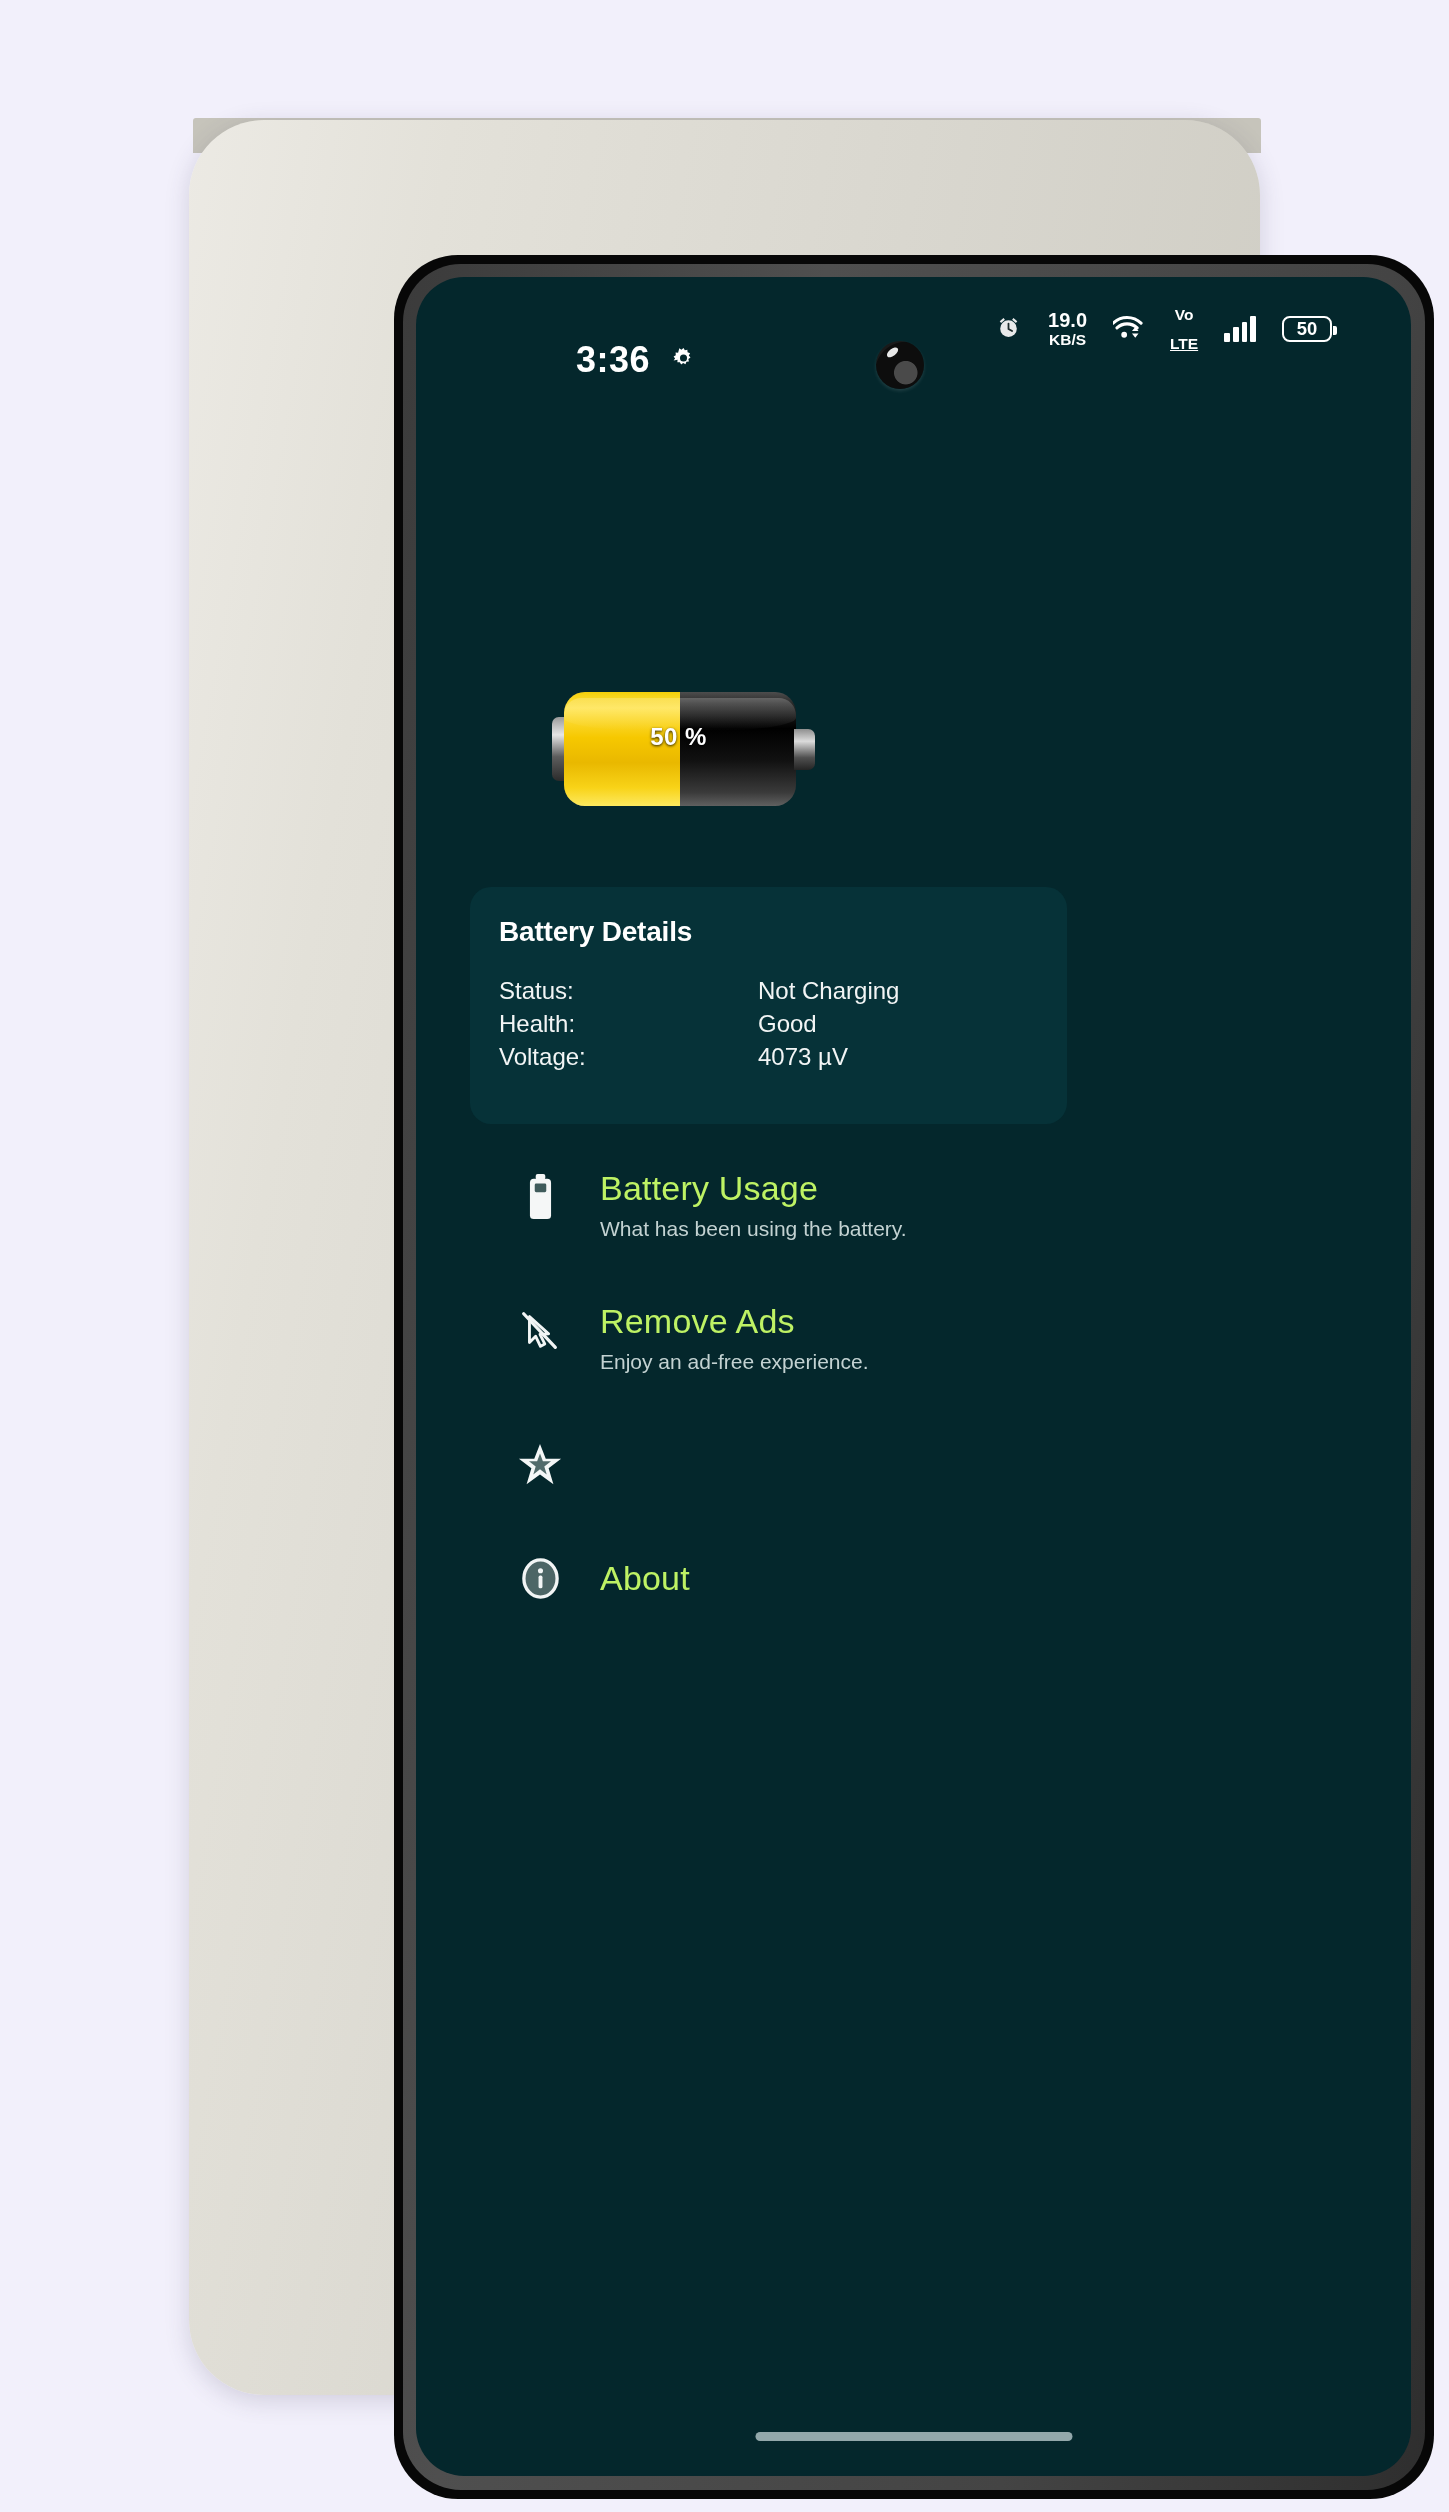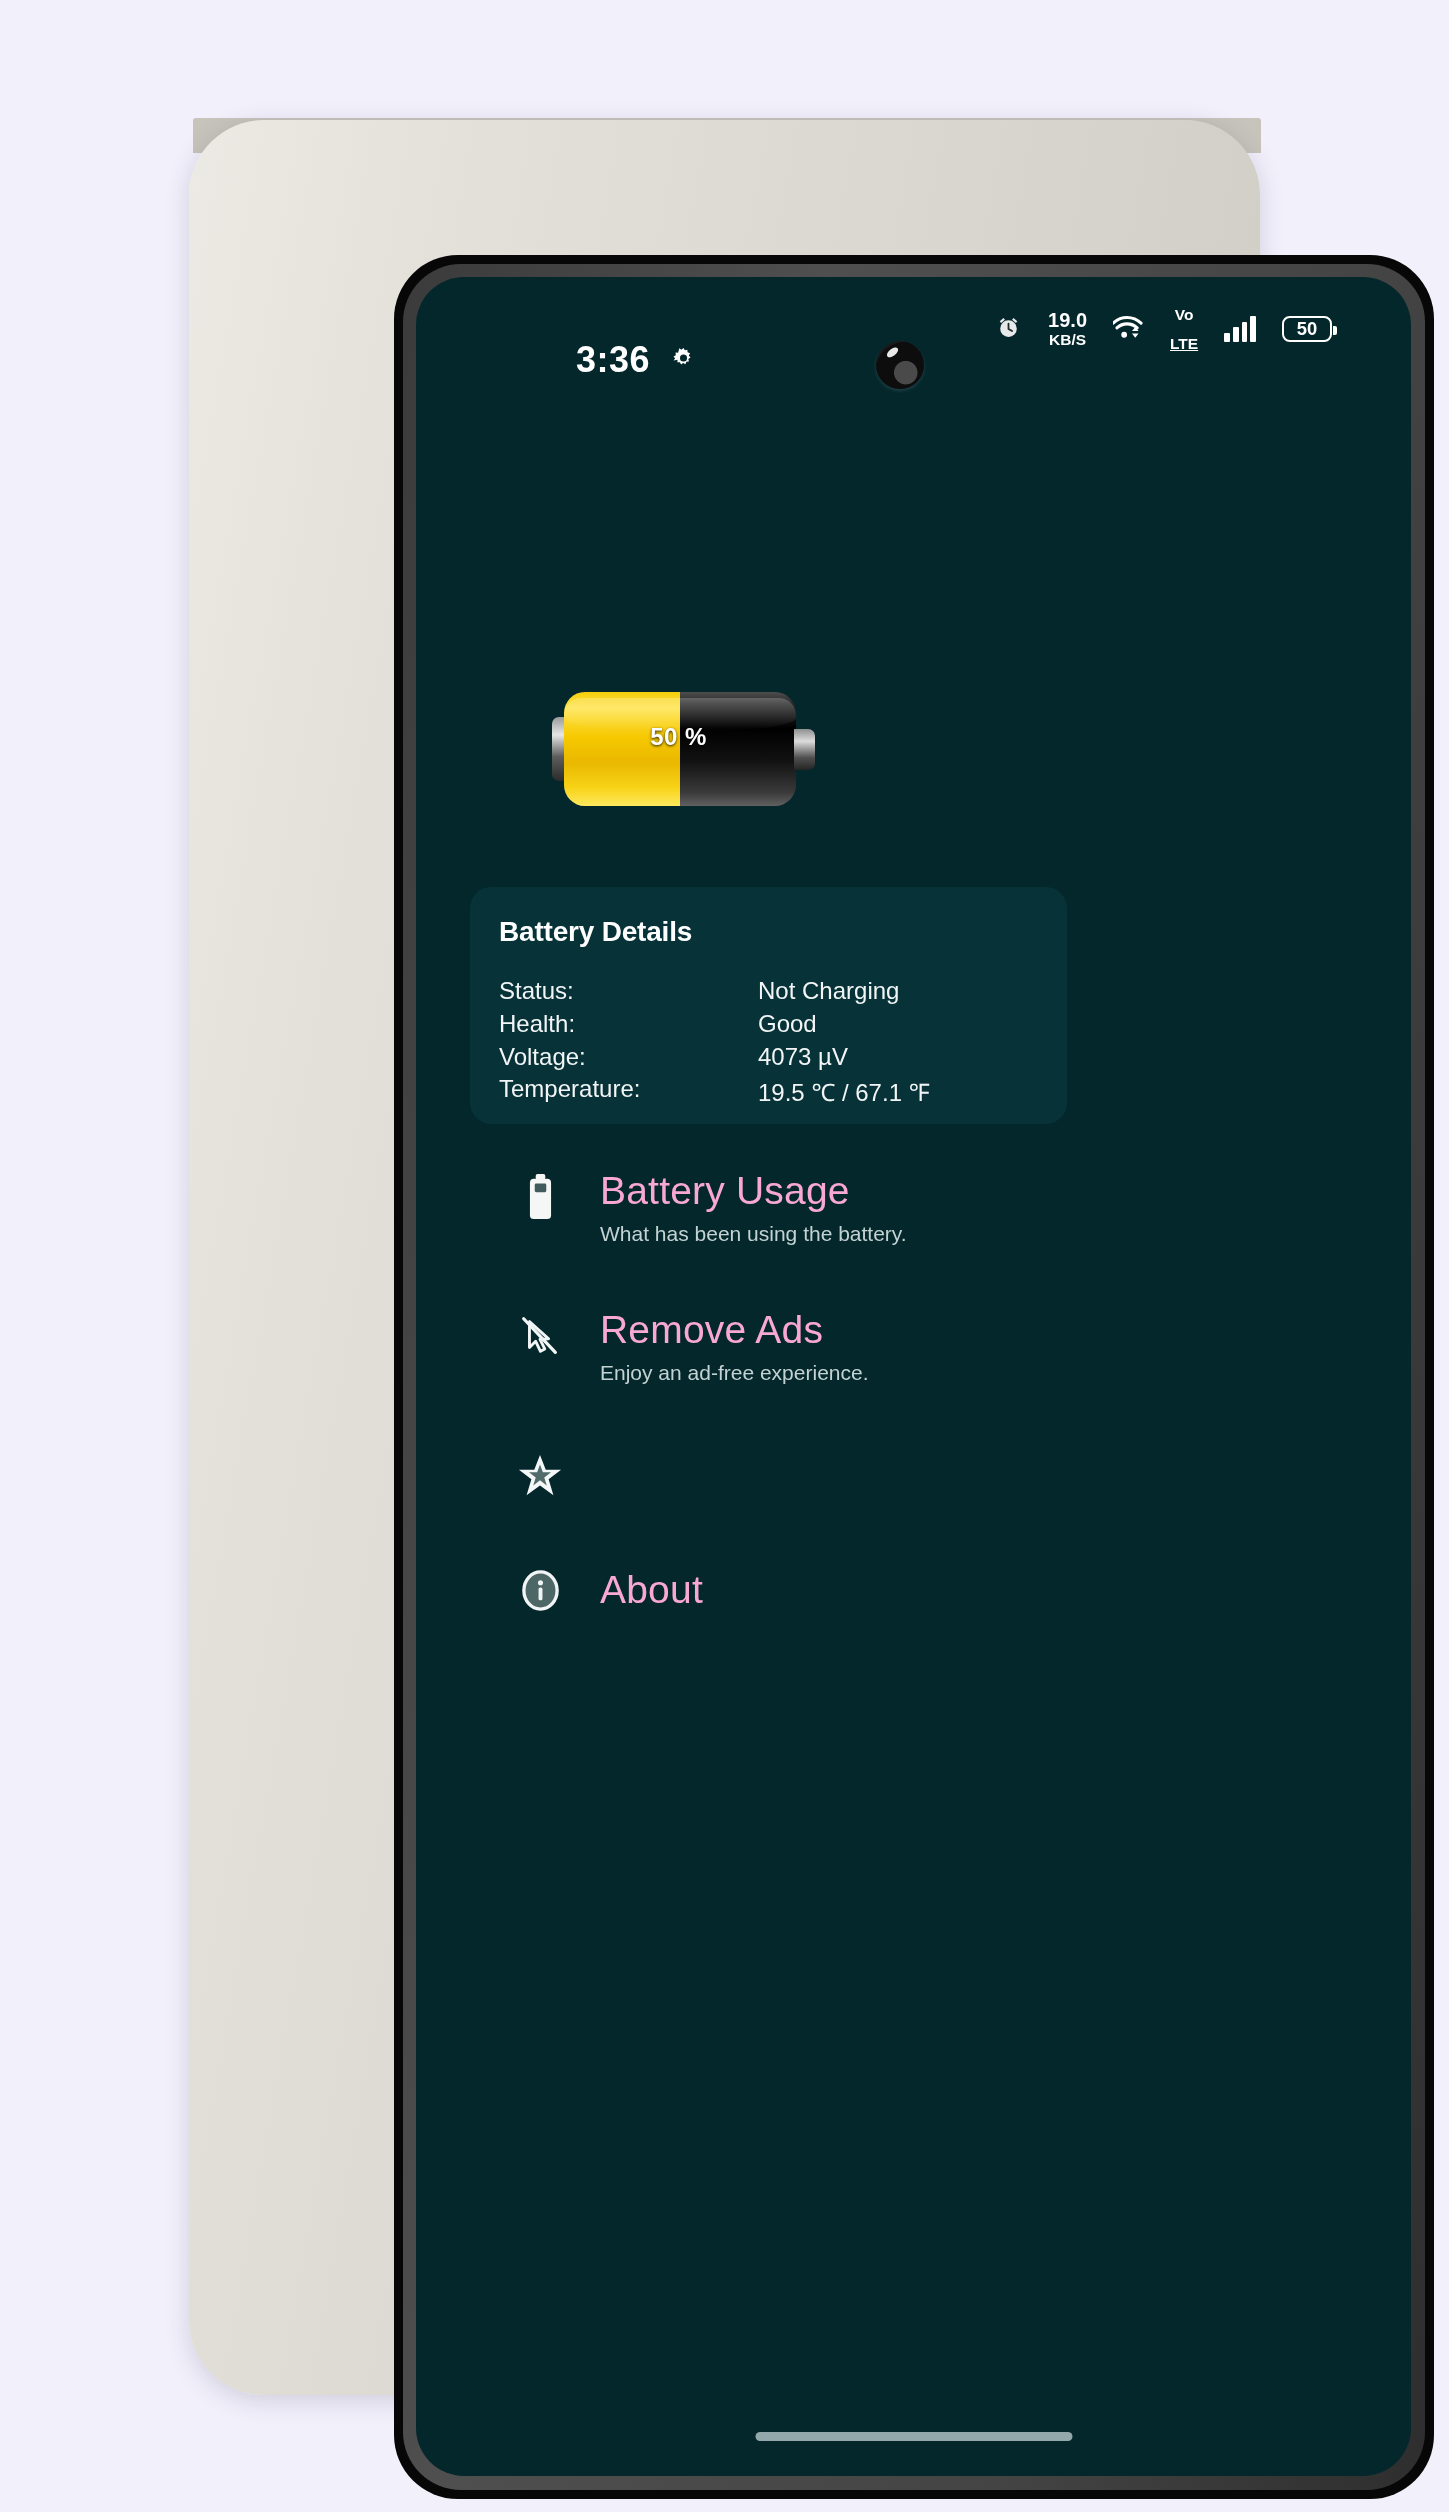--- a/index.html
+++ b/index.html
@@ -177,21 +177,21 @@
     display: flex; align-items: flex-start;
     padding: 0 0 0 35px; margin-bottom: 0;
   }
   .menu-icon {
     width: 70px; min-width: 70px;
     display: flex; justify-content: center;
     padding-top: 5.8px;
   }
   .menu-text { padding-left: 25px; }
   .menu-title {
-    color: #f9a8d4; font-size: 39px; font-weight: 400;
+    color: #bef264; font-size: 34px; font-weight: 400;
     letter-spacing: 0.2px; line-height: 1.15;
   }
   .menu-sub {
     color: #c3d2d2; font-size: 21px; line-height: 1.3;
     margin-top: 6.8px; max-width: 444px;
   }
   #item-battery-usage { margin-top: 7.7px; }
   #item-remove-ads    { margin-top: 60px; }
   #item-rate-app      { margin-top: 60px; }
   #item-about         { margin-top: 70px; align-items: center; }
@@ -298,24 +298,20 @@
           <span class="detail-value">Not Charging</span>
         </div>
         <div class="detail-row">
           <span class="detail-label">Health:</span>
           <span class="detail-value">Good</span>
         </div>
         <div class="detail-row">
           <span class="detail-label">Voltage:</span>
           <span class="detail-value">4073 µV</span>
         </div>
-        <div class="detail-row">
-          <span class="detail-label">Temperature:</span>
-          <span class="detail-value">19.5 ℃ / 67.1 ℉</span>
-        </div>
       </div>
 
       <div id="menu-list">
 
         <div class="menu-item" id="item-battery-usage">
           <span class="menu-icon">
             <svg width="29" height="48" viewBox="0 0 30 50">
               <rect x="10" y="0" width="10" height="6" rx="2" fill="#f5f7f7"></rect>
               <rect x="4" y="5" width="22" height="42" rx="4" fill="#f5f7f7"></rect>
               <rect x="9" y="10" width="12" height="9" rx="1.5" fill="#3f5b5b"></rect>

